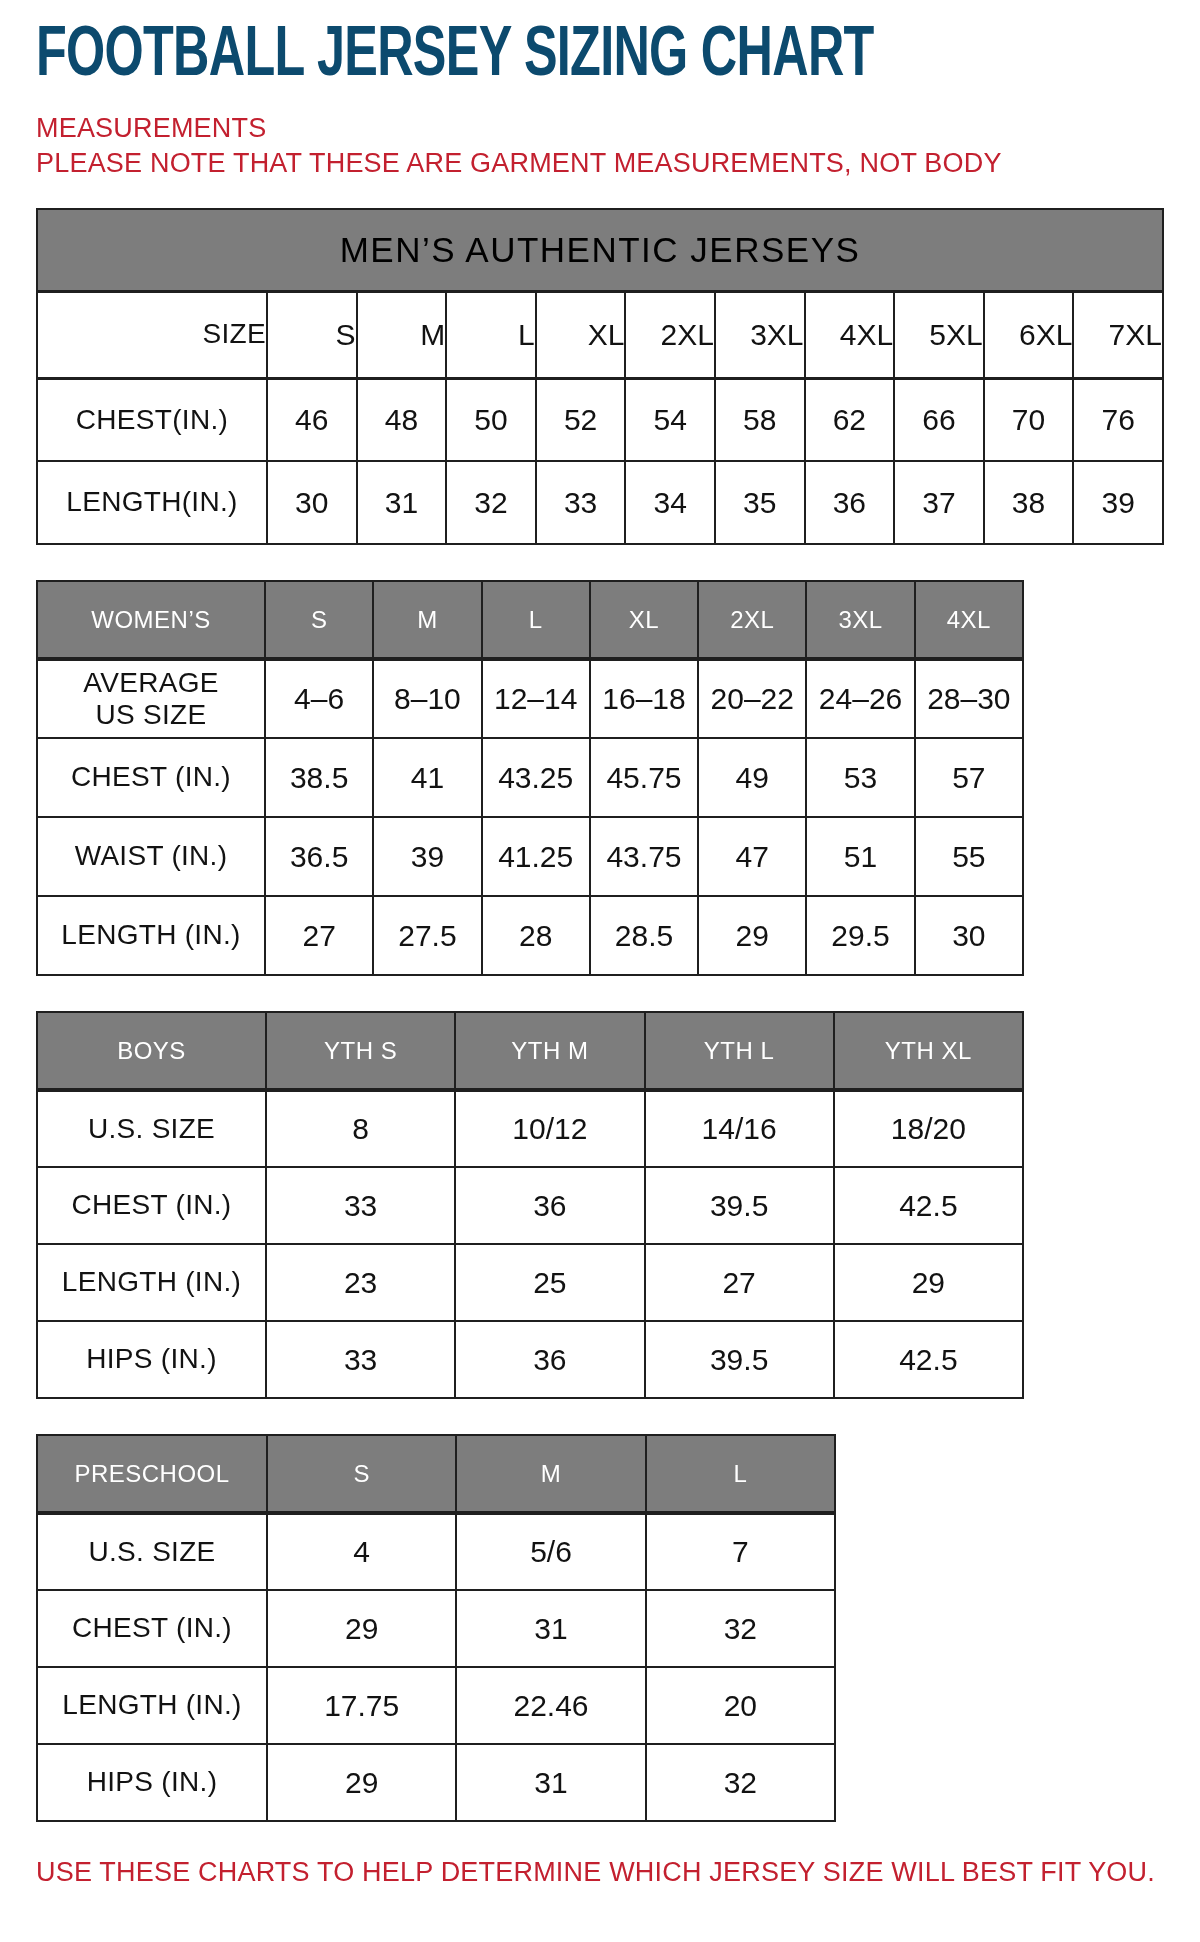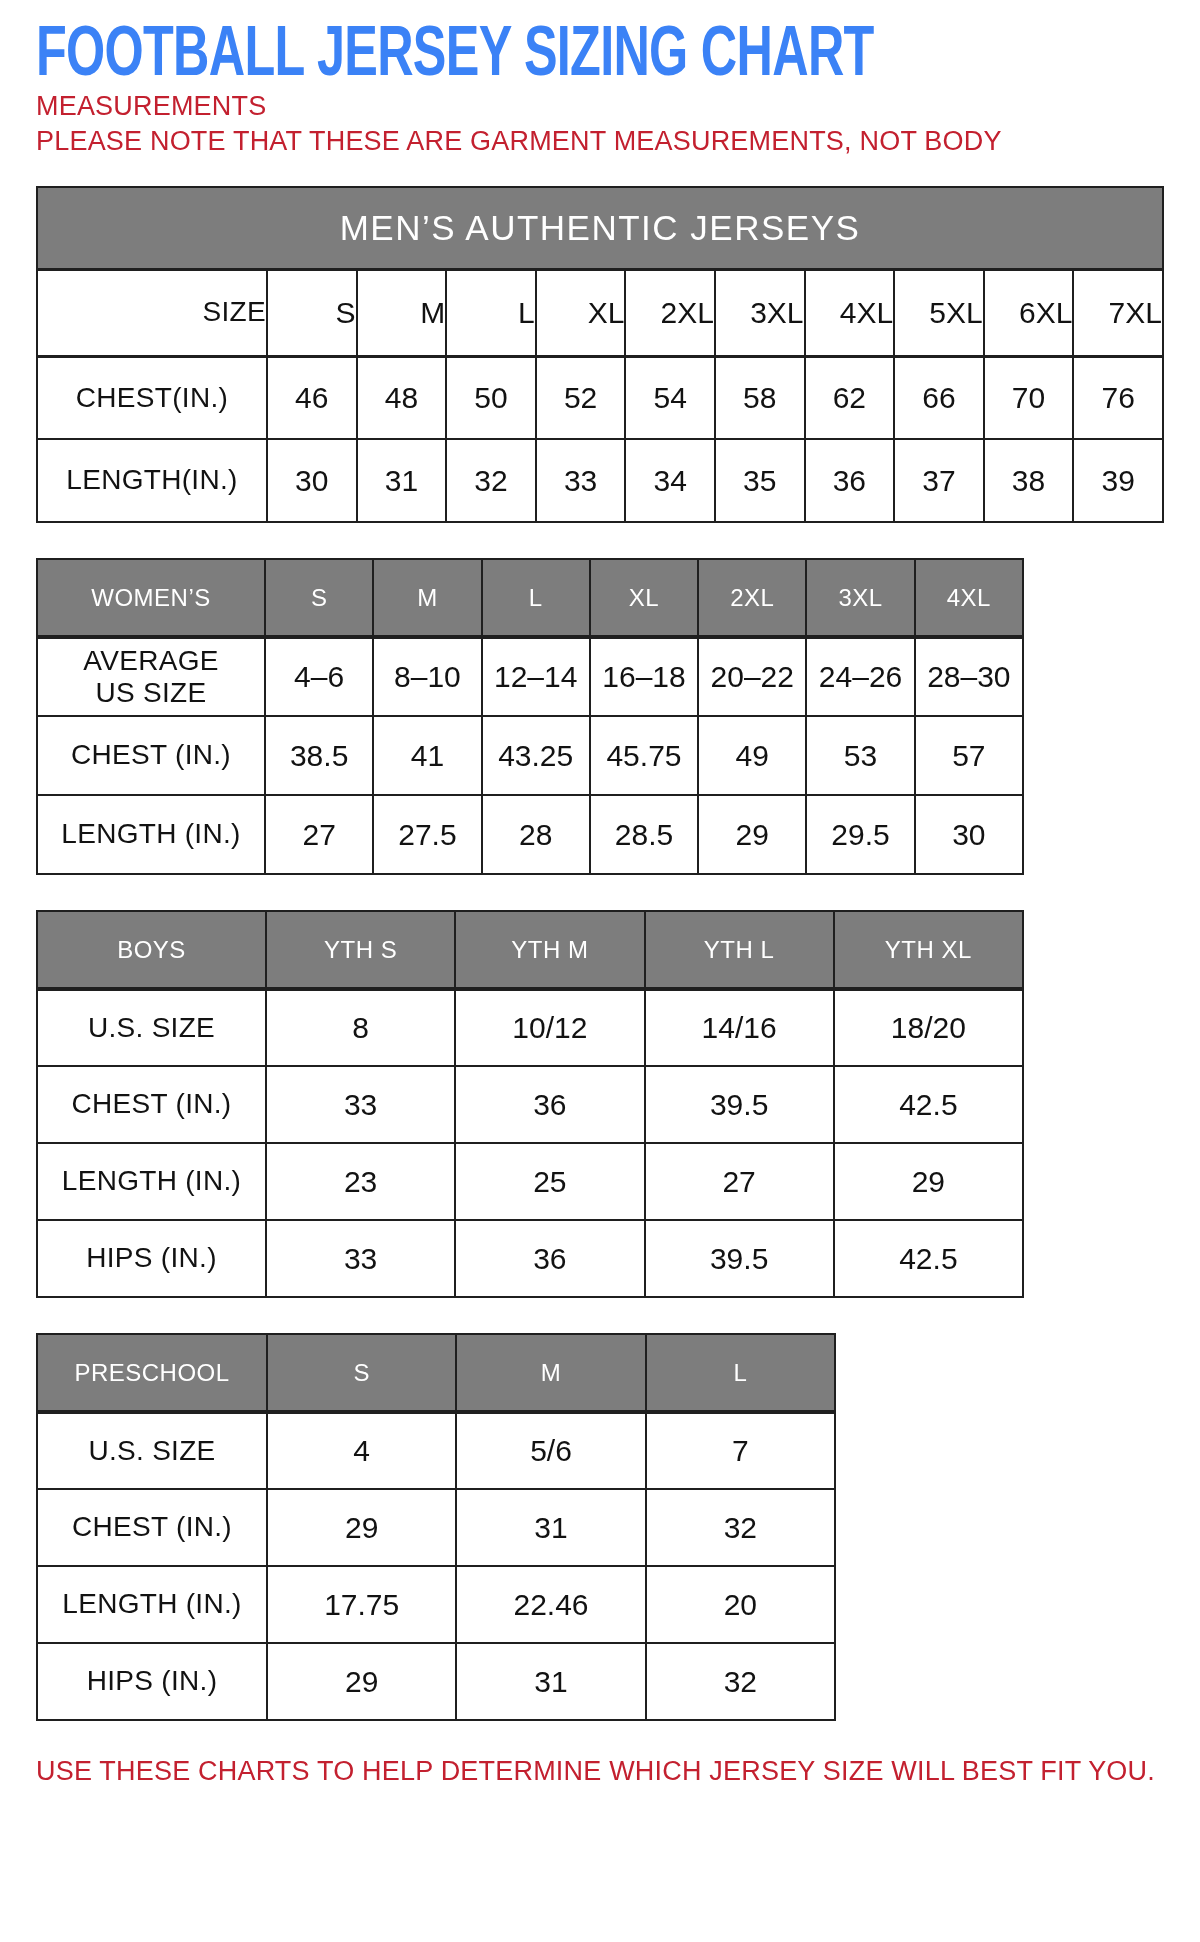--- a/index.html
+++ b/index.html
@@ -11,23 +11,23 @@
   .page {
     position: relative;
     width: 1200px;
     height: 1942px;
     background: #ffffff;
     box-sizing: border-box;
     padding: 16px 36px 0 36px;
     overflow: hidden;
   }
   .title {
-    margin: 0 0 2px 0;
+    margin: 0 0 24px 0;
     line-height: 1.02;
-    color: #3b82f6;
+    color: #0c4a6e;
     white-space: nowrap;
   }
   .title .squeeze {
     display: inline-block;
     font-size: 70px;
     font-weight: bold;
     letter-spacing: -1px;
     transform: scaleX(0.72);
     transform-origin: left center;
   }
@@ -48,21 +48,21 @@
     text-align: center;
     vertical-align: middle;
     padding: 0;
     color: #121212;
     font-weight: normal;
     font-size: 30px;
     overflow: hidden;
   }
   .tbl .banner {
     background: #7d7d7d;
-    color: #ffffff;
+    color: #000000;
     font-size: 35px;
     letter-spacing: 1.5px;
     height: 80px;
     border-bottom-width: 3px;
   }
   .tbl thead tr.gray-head th {
     background: #7d7d7d;
     color: #ffffff;
     font-size: 24px;
     letter-spacing: 0.5px;
@@ -201,20 +201,30 @@
             <th class="rowlabel">CHEST (IN.)</th>
             <td>38.5</td>
             <td>41</td>
             <td>43.25</td>
             <td>45.75</td>
             <td>49</td>
             <td>53</td>
             <td>57</td>
           </tr>
           <tr>
+            <th class="rowlabel">WAIST (IN.)</th>
+            <td>36.5</td>
+            <td>39</td>
+            <td>41.25</td>
+            <td>43.75</td>
+            <td>47</td>
+            <td>51</td>
+            <td>55</td>
+          </tr>
+          <tr>
             <th class="rowlabel">LENGTH (IN.)</th>
             <td>27</td>
             <td>27.5</td>
             <td>28</td>
             <td>28.5</td>
             <td>29</td>
             <td>29.5</td>
             <td>30</td>
           </tr>
         </tbody>

